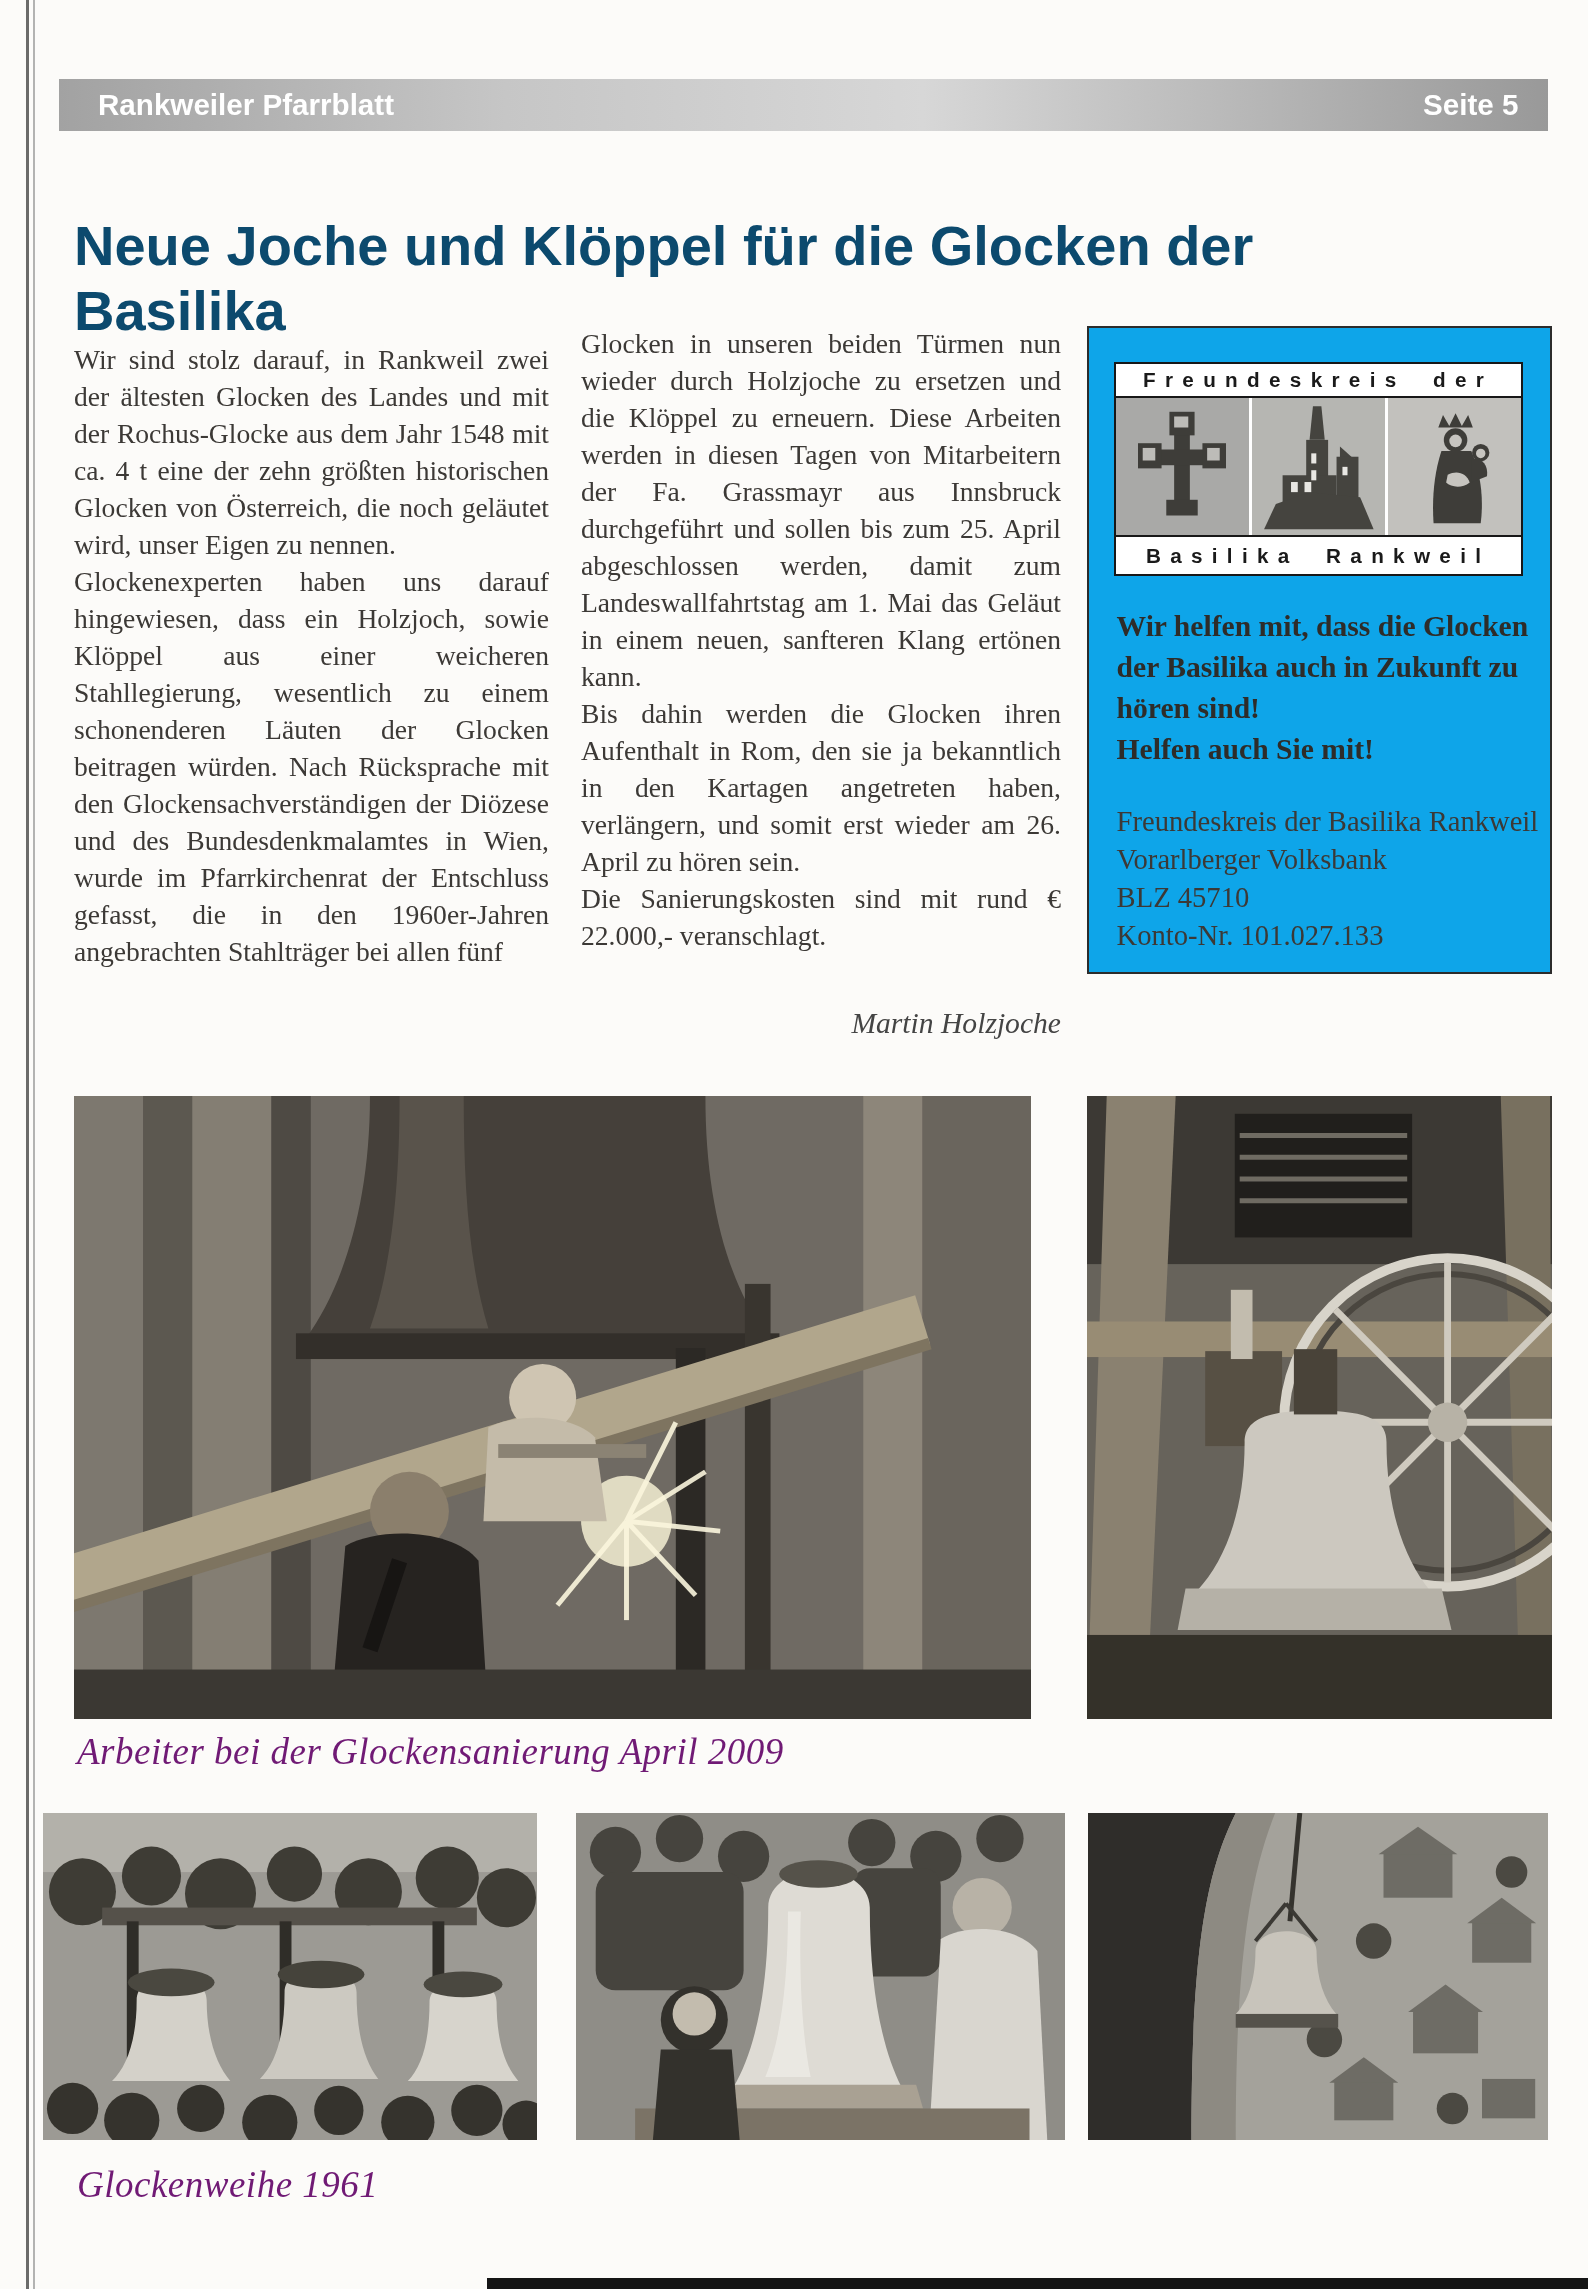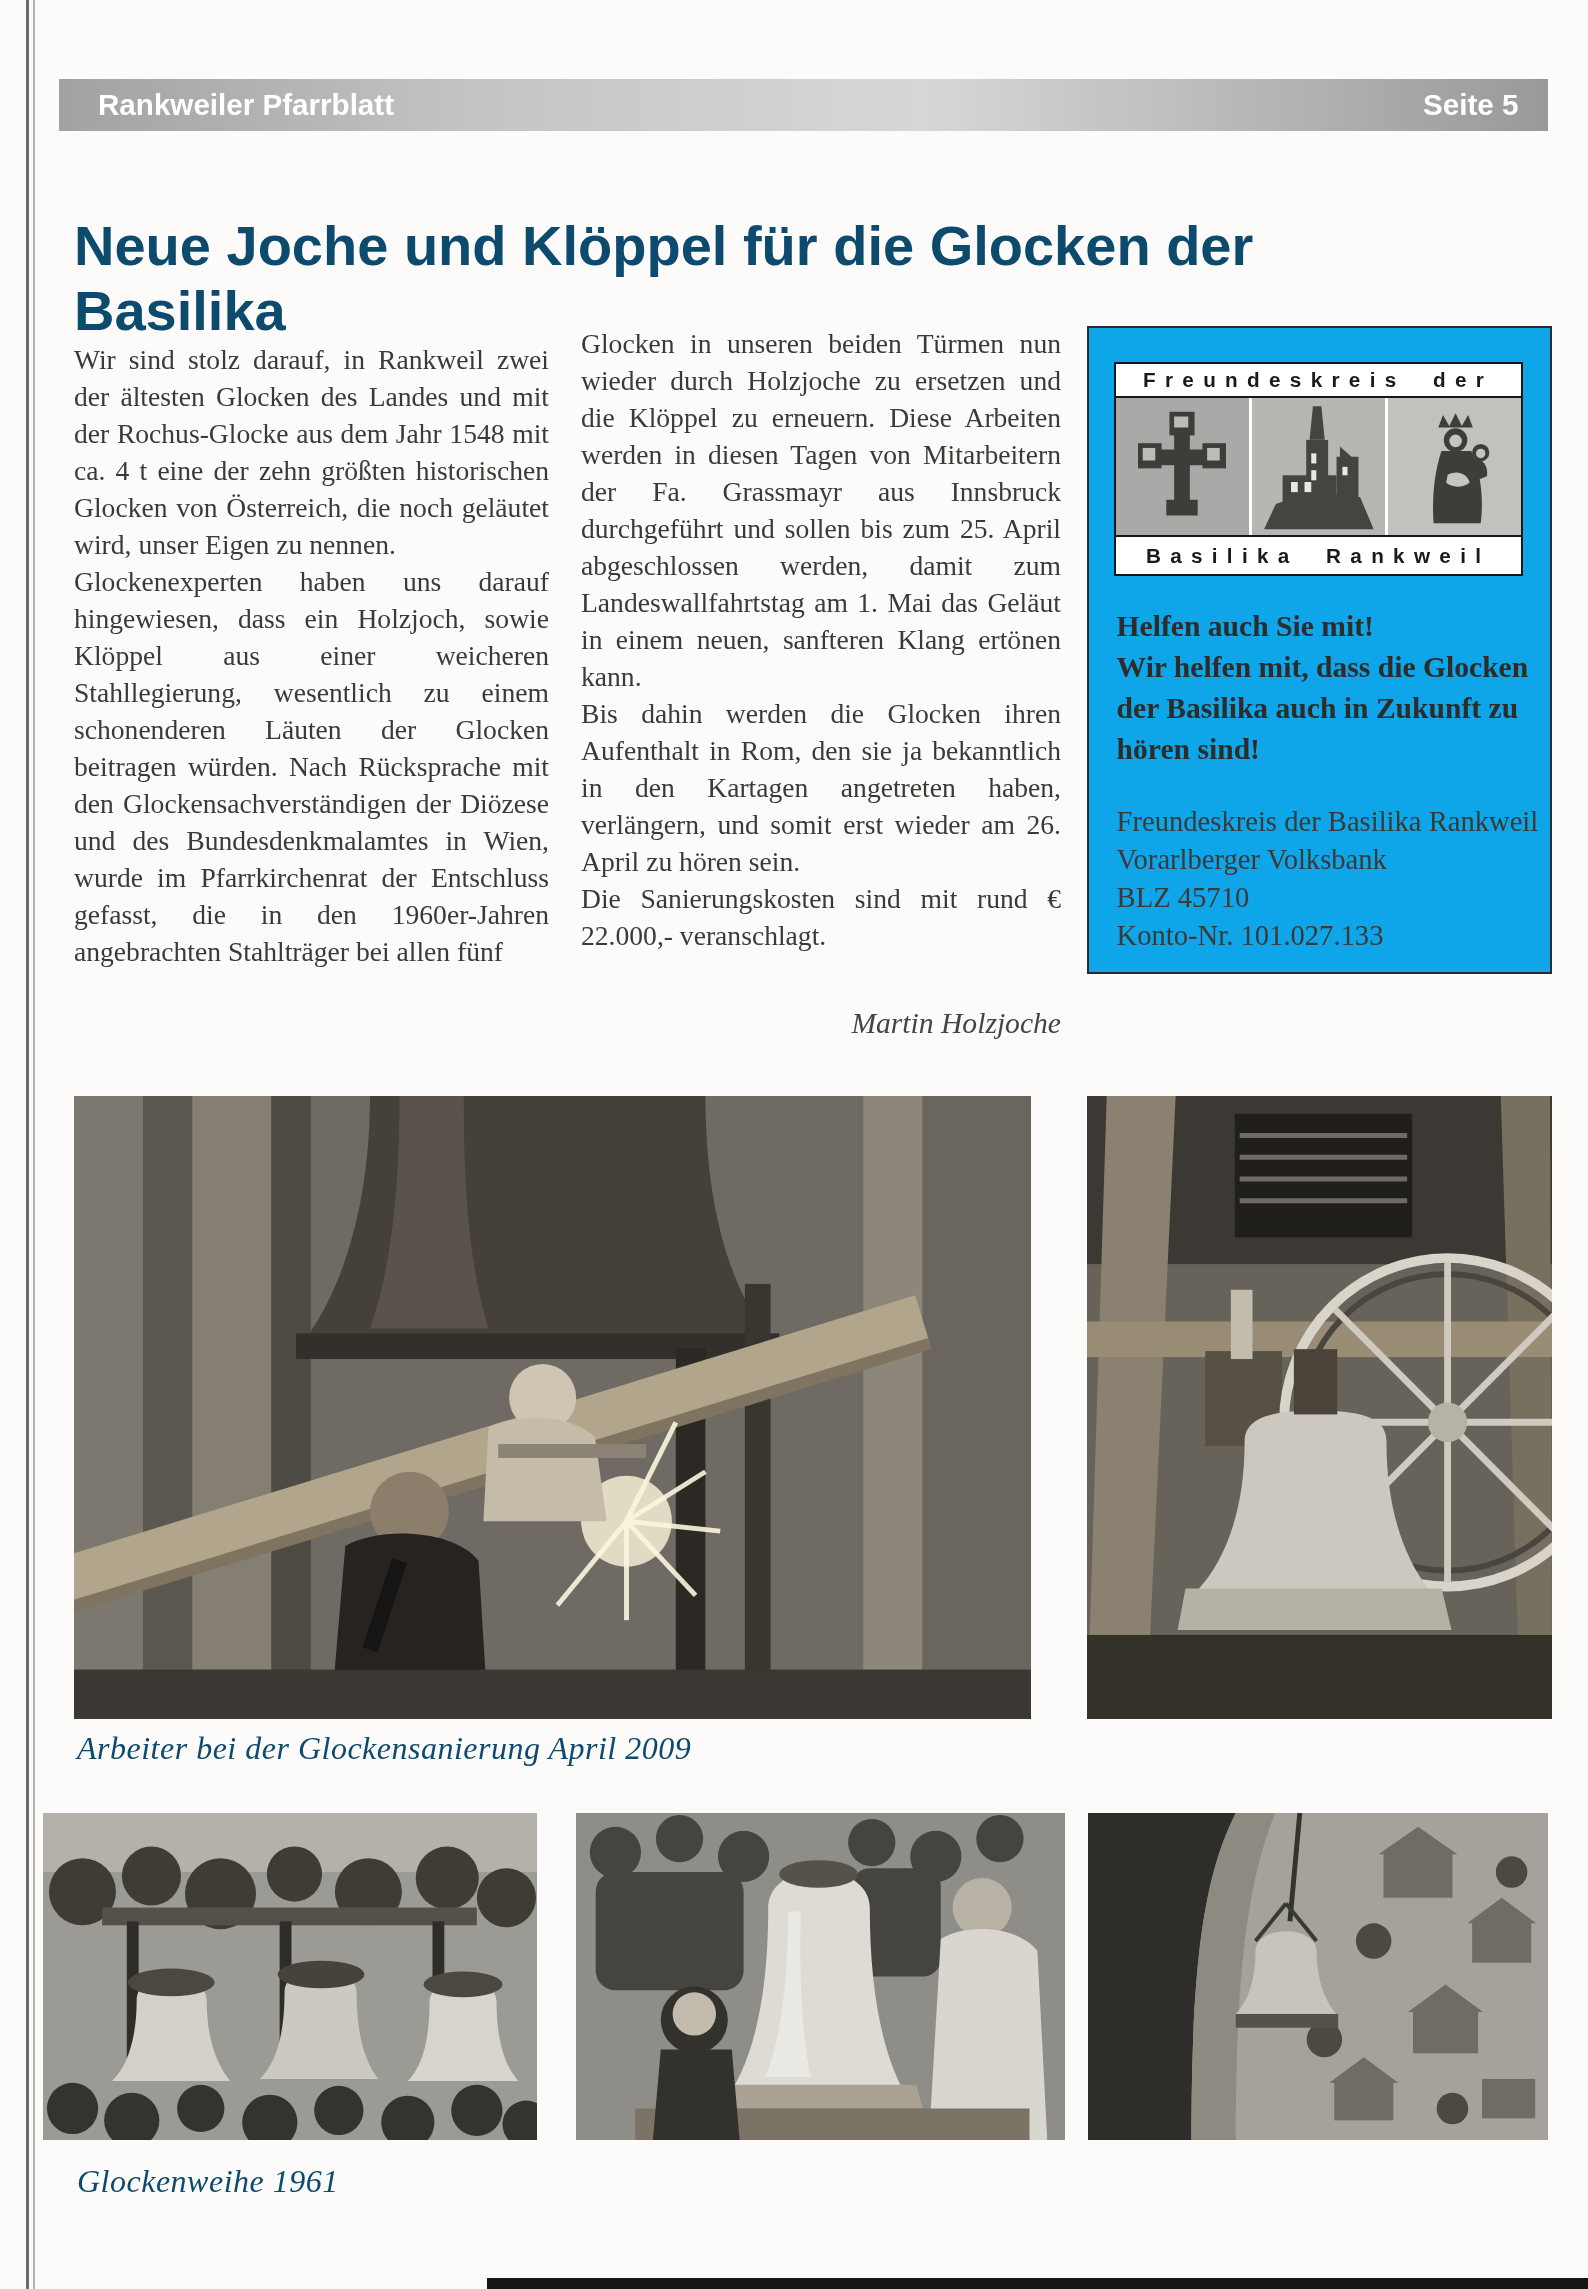--- a/index.html
+++ b/index.html
@@ -74,21 +74,21 @@
   .bank{
     position:absolute;left:27.6px;top:475px;width:424px;
     font-size:28.6px;line-height:38px;color:#3c3936;
   }
   .bank p{margin:0;}
 
   .photo{background:#888;overflow:hidden;}
   .photo svg{display:block;width:100%;height:100%;}
 
   .caption{
-    font-style:italic;font-size:32px;color:#0c4a6e;letter-spacing:0.5px;
+    font-style:italic;font-size:37px;color:#701a75;letter-spacing:0.5px;
   }
 </style>
 </head>
 <body>
 
 <div class="page">
 
   <div class="abs scan-line-1"></div>
   <div class="abs scan-line-2"></div>
   <div class="abs scan-bottom-bar"></div>
@@ -165,22 +165,22 @@
               <circle cx="104" cy="59" r="6"></circle>
               <path d="M62,86 C74,80 86,84 90,96 C80,104 66,102 60,96 Z"></path>
             </g>
           </svg>
         </div>
       </div>
       <div class="logo-strip logo-bottom">Basilika Rankweil</div>
     </div>
 
     <div class="appeal">
+      <p>Wir helfen mit, dass die Glocken der Basilika auch in Zukunft zu hören sind!</p>
       <p>Helfen auch Sie mit!</p>
-      <p>Wir helfen mit, dass die Glocken der Basilika auch in Zukunft zu hören sind!</p>
     </div>
 
     <div class="bank">
       <p>Freundeskreis der Basilika Rankweil</p>
       <p>Vorarlberger Volksbank</p>
       <p>BLZ 45710</p>
       <p>Konto-Nr. 101.027.133</p>
     </div>
   </aside>
 

